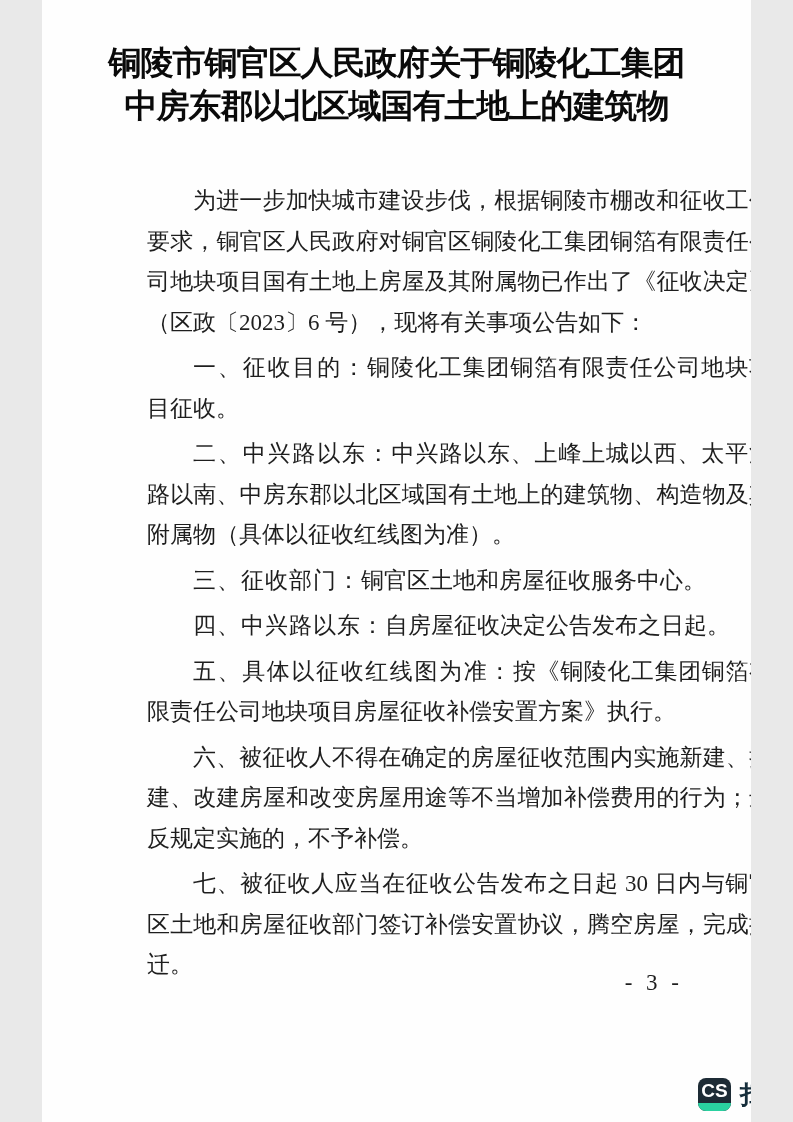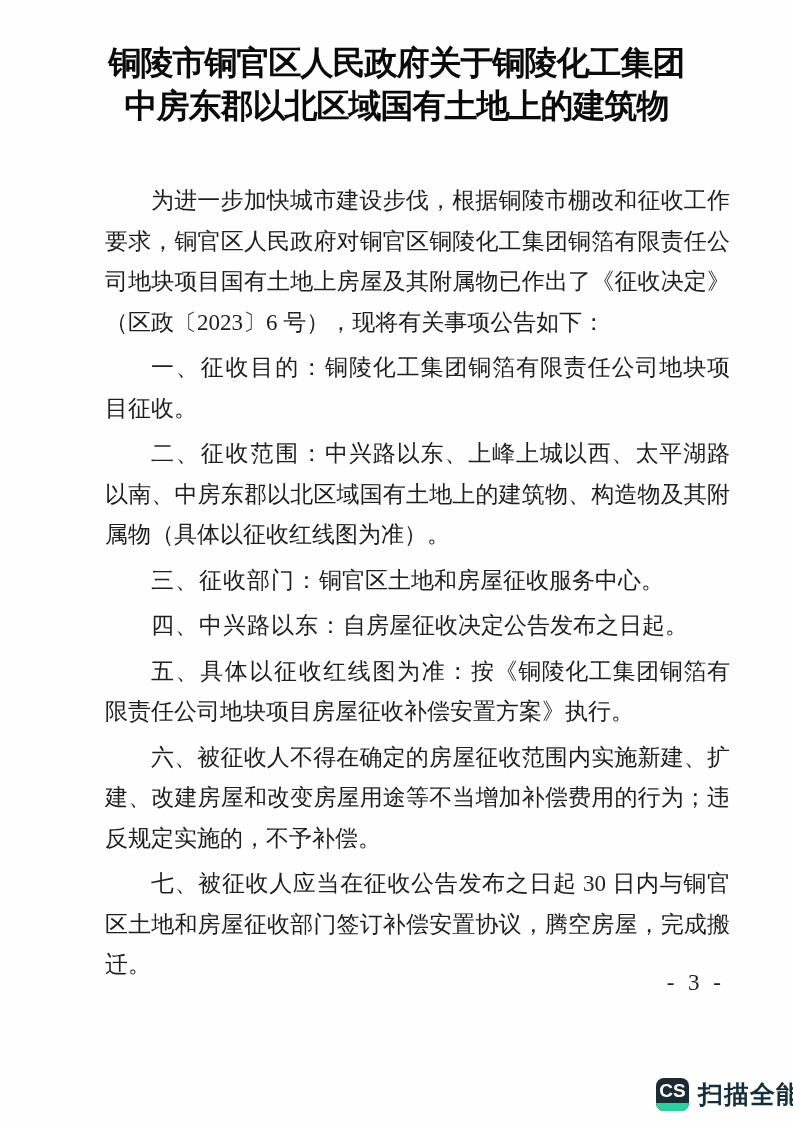--- a/index.html
+++ b/index.html
@@ -1,19 +1,19 @@
 <!DOCTYPE html>
 <html><head>
 <meta charset="utf-8">
 <style>
   * { margin: 0; padding: 0; box-sizing: border-box; }
   html, body { background: #e9e9e9; }
   .page {
     position: relative;
-    width: 793px;
+    width: 709px;
     height: 1122px;
     margin: 0 auto;
     background: #fefefe;
     overflow: hidden;
     font-family: "Liberation Serif", "DejaVu Serif", serif;
     color: #1e1e1e;
   }
   .title-block {
     position: absolute;
     top: 42px;
@@ -102,21 +102,21 @@
 <div class="page">
 
   <div class="title-block">
     <div>铜陵市铜官区人民政府关于铜陵化工集团</div>
     <div>中房东郡以北区域国有土地上的建筑物</div>
   </div>
 
   <div class="body-block">
     <p><span class="item-label"></span><span>为进一步加快城市建设步伐，根据铜陵市棚改和征收工作要求，铜官区人民政府对铜官区铜陵化工集团铜箔有限责任公司地块项目国有土地上房屋及其附属物已作出了《征收决定》（区政〔2023〕6 号），现将有关事项公告如下：</span></p>
     <p><span class="item-label">一、征收目的：</span><span>铜陵化工集团铜箔有限责任公司地块项目征收。</span></p>
-    <p><span class="item-label">二、征收范围：</span><span>中兴路以东、上峰上城以西、太平湖路以南、中房东郡以北区域国有土地上的建筑物、构造物及其附属物（具体以征收红线图为准）。</span></p>
+    <p><span class="item-label">二、中兴路以东：</span><span>中兴路以东、上峰上城以西、太平湖路以南、中房东郡以北区域国有土地上的建筑物、构造物及其附属物（具体以征收红线图为准）。</span></p>
     <p><span class="item-label">三、征收部门：</span><span>铜官区土地和房屋征收服务中心。</span></p>
     <p><span class="item-label">四、中兴路以东：</span><span>自房屋征收决定公告发布之日起。</span></p>
     <p><span class="item-label">五、具体以征收红线图为准：</span><span>按《铜陵化工集团铜箔有限责任公司地块项目房屋征收补偿安置方案》执行。</span></p>
     <p><span class="item-label"></span><span>六、被征收人不得在确定的房屋征收范围内实施新建、扩建、改建房屋和改变房屋用途等不当增加补偿费用的行为；违反规定实施的，不予补偿。</span></p>
     <p><span class="item-label"></span><span>七、被征收人应当在征收公告发布之日起 30 日内与铜官区土地和房屋征收部门签订补偿安置协议，腾空房屋，完成搬迁。</span></p>
   </div>
 
   <div class="page-number">- 3 -</div>
 
   <div class="watermark">

